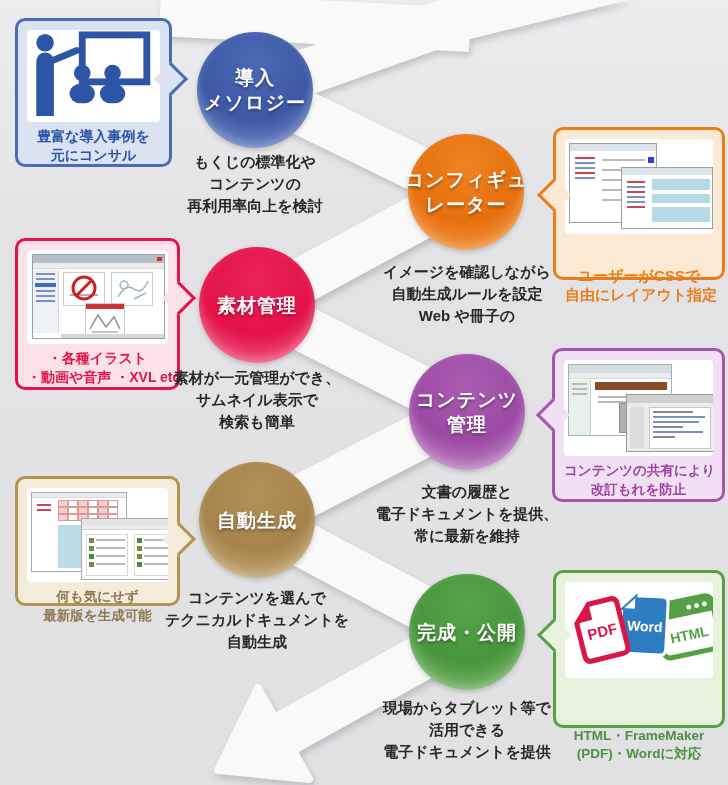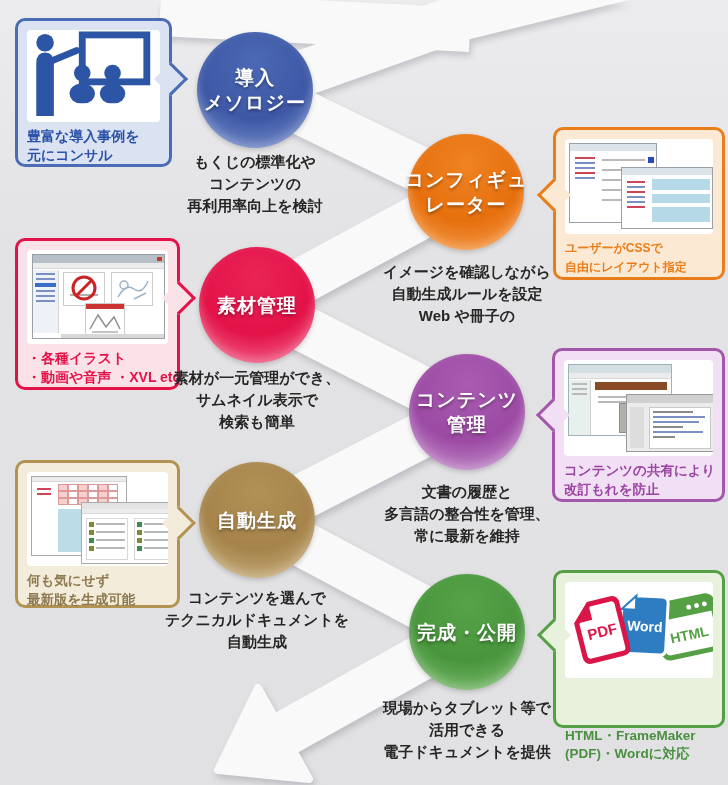--- a/index.html
+++ b/index.html
@@ -32,32 +32,32 @@
   .c-green  { background:radial-gradient(circle at 50% 26%, #57a349 0%, #47953c 55%, #8cc47c 100%); }
 
   
   .desc { position:absolute; width:240px; z-index:4; text-align:center;
     font-size:15px; font-weight:bold; color:#262626; line-height:22px; }
   .desc span { display:block; }
 
   
   .callout { position:absolute; z-index:3; border-radius:10px; border:3px solid; padding:9px 9px 4px 9px; }
   .callout .panel { background:#fff; border-radius:4px; overflow:hidden; position:relative; }
-  .callout .caption { text-align:left; font-weight:bold; padding-top:5px; }
+  .callout .caption { text-align:center; font-weight:bold; padding-top:5px; }
   .callout .caption span { display:block; white-space:nowrap; }
   .pointer { position:absolute; width:24px; height:24px; transform:rotate(45deg); z-index:5; }
   .pointer.pright { right:-14px; border-top:3px solid; border-right:3px solid; }
   .pointer.pleft  { left:-14px;  border-bottom:3px solid; border-left:3px solid; }
 
   .b-blue   { background:#dbe3f3; border-color:#4a6cb4; }
   .b-blue .caption { color:#2b52a8; font-size:14px; line-height:19px; }
   .b-blue .pointer { background:#dbe3f3; border-color:#4a6cb4; }
 
   .b-orange { background:#fce9d3; border-color:#e87d1a; }
-  .b-orange .caption { color:#e87d1a; font-size:12px; line-height:19px; }
+  .b-orange .caption { color:#e87d1a; font-size:15px; line-height:19px;margin-top:27px; }
   .b-orange .pointer { background:#fce9d3; border-color:#e87d1a; }
 
   .b-red    { background:#fbe2e8; border-color:#e31248; }
   .b-red .caption { color:#e31248; font-size:14px; line-height:19px; }
   .b-red .pointer { background:#fbe2e8; border-color:#e31248; }
 
   .b-purple { background:#f1dff3; border-color:#a257aa; }
   .b-purple .caption { color:#9c44a4; font-size:13.5px; line-height:19px; }
   .b-purple .pointer { background:#f1dff3; border-color:#a257aa; }
 
@@ -250,21 +250,21 @@
     </div>
     <div class="pointer pright" style="top:45px"></div>
   </div>
 
   <div class="circle c-purple" style="left:409px;top:354px">
     <span>コンテンツ</span>
     <span>管理</span>
   </div>
   <div class="desc" style="left:347px;top:481px">
     <span>文書の履歴と</span>
-    <span>多言語の整合性を管理、</span>
+    <span>電子ドキュメントを提供、</span>
     <span>常に最新を維持</span>
   </div>
   <div class="callout b-purple" style="left:552px;top:348px;width:173px;height:154px">
     <div class="panel" style="height:96px">
       <div class="shot" style="left:4px;top:4px;width:104px;height:72px;border-color:#9ab4bc">
         <div class="tbar" style="background:#d4dde2"></div>
         <div class="mbar"></div>
         <div style="position:absolute;left:0;top:15px;bottom:0;width:22px;background:#e8f0ee;border-right:1px solid #d0d0d0">
           <div class="ln gray"></div>
             <div class="ln gray"></div>
@@ -301,21 +301,21 @@
   </div>
 
   <div class="circle c-tan" style="left:199px;top:462px">
     <span>自動生成</span>
   </div>
   <div class="desc" style="left:137px;top:587px">
     <span>コンテンツを選んで</span>
     <span>テクニカルドキュメントを</span>
     <span>自動生成</span>
   </div>
-  <div class="callout b-tan" style="left:15px;top:460px;width:165px;height:148px">
+  <div class="callout b-tan" style="left:15px;top:476px;width:165px;height:130px">
     <div class="panel" style="height:94px">
       <div class="shot" style="left:4px;top:4px;width:96px;height:80px;border-color:#aaa">
         <div class="mbar" style="height:5px"></div>
         <div style="position:absolute;left:2px;top:8px;width:20px">
             <div class="ln red"></div>
             <div class="ln red"></div>
           </div>
         <div style="position:absolute;left:26px;top:7px;right:2px">
           <div class="cellrow">
               <b></b>

